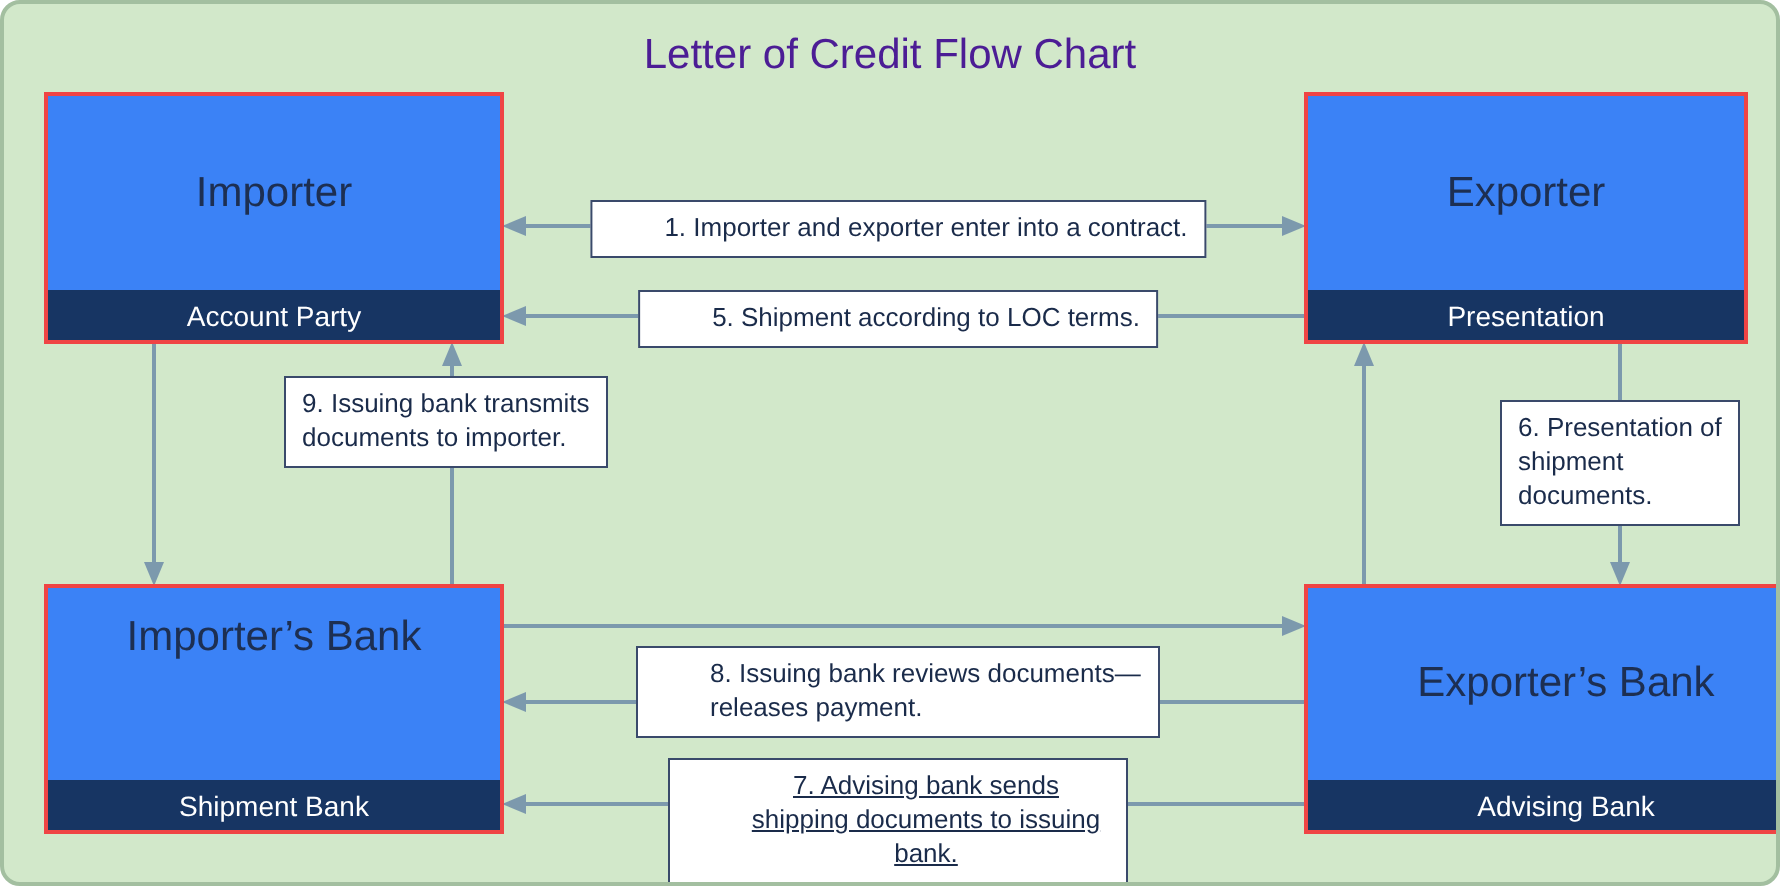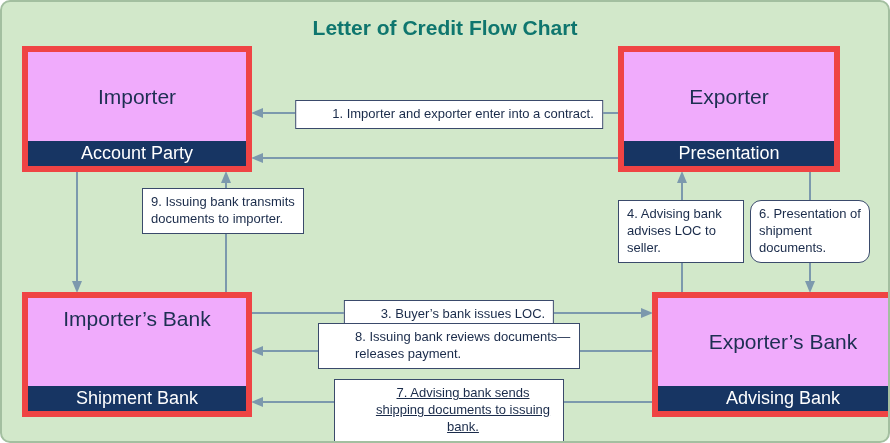--- a/index.html
+++ b/index.html
@@ -5,56 +5,56 @@
   * { margin:0; padding:0; box-sizing:border-box; }
   html,body { background:#ffffff; font-family:"Liberation Sans", sans-serif; }
   .canvas{
     position:relative; width:890px; height:443px;
     background:#d2e8ca;
     border:2px solid #a3bfa0; border-radius:10px;
     overflow:hidden;
   }
   .chart-title{
     position:absolute; top:14px; left:0; width:100%;
-    text-align:center; font-size:21px; color:#0f766e;font-weight:bold;
+    text-align:center; font-size:21px; color:#4c1d95;
   }
   .arrow-layer{ position:absolute; top:0; left:0; }
   .node{
-    position:absolute; background:#f0abfc;
-    border:6px solid #ef4444;
+    position:absolute; background:#3b82f6;
+    border:2px solid #ef4444;
     display:flex; flex-direction:column;
   }
   .node-main{
     flex:1; display:flex; align-items:center; justify-content:center;
     font-size:21px; color:#1d2f52;
   }
   .node-role{
-    height:25px; background:#173563; color:#ffffff; font-size:18px;
+    height:25px; background:#173563; color:#ffffff; font-size:14px;
     display:flex; align-items:center; justify-content:center;
   }
   #node-importer      { left:20px;  top:44px;  width:230px; height:126px; }
-  #node-exporter      { left:616px; top:44px;  width:222px; height:126px; }
+  #node-exporter      { left:650px; top:44px;  width:222px; height:126px; }
   #node-importer-bank { left:20px;  top:290px; width:230px; height:125px;gap:47px; }
   #node-exporter-bank { left:650px; top:290px; width:262px; height:125px; }
 
   .step-label{
     position:absolute; background:#ffffff;
     border:1px solid #3a4a6b; color:#1a2b4a;
     font-size:13px; line-height:1.3; padding:5px 8px;
   }
   .h-center{ left:447px; transform:translateX(-50%);padding-left:36px; }
   #step-1 { top:98px;  white-space:nowrap; }
   #step-5 { top:143px; white-space:nowrap; }
   #step-3 { top:298px; white-space:nowrap; }
   #step-8 { top:321px; width:262px; text-align:left; }
   #step-7 { top:377px; width:230px; text-align:center;text-decoration:underline; }
   #step-2 { left:18px;  top:198px; width:113px; }
   #step-9 { left:140px; top:186px; width:162px; }
   #step-4 { left:616px; top:198px; width:126px; }
-  #step-6 { left:748px; top:198px; width:120px;border-radius:11px; }
+  #step-6 { left:748px; top:198px; width:120px; }
 </style>
 </head>
 <body>
 
 <div class="canvas">
 
   <svg class="arrow-layer" width="890" height="443" viewBox="0 0 890 443">
 
     <g>
       <line x1="252" y1="111" x2="648" y2="111" stroke="#7c99ad" stroke-width="2"></line>
@@ -119,20 +119,19 @@
     <div class="node-main">Importer’s Bank</div>
     <div class="node-role">Shipment Bank</div>
   </div>
 
   <div class="node" id="node-exporter-bank">
     <div class="node-main">Exporter’s Bank</div>
     <div class="node-role">Advising Bank</div>
   </div>
 
   <div class="step-label h-center" id="step-1">1. Importer and exporter enter into a contract.</div>
+  <div class="step-label h-center" id="step-5">5. Shipment according to LOC terms.</div>
   <div class="step-label" id="step-9">9. Issuing bank transmits documents to importer.</div>
-  <div class="step-label" id="step-4">4. Advising bank advises LOC to seller.</div>
   <div class="step-label" id="step-6">6. Presentation of shipment documents.</div>
-  <div class="step-label h-center" id="step-3">3. Buyer’s bank issues LOC.</div>
   <div class="step-label h-center" id="step-8">8. Issuing bank reviews documents—releases payment.</div>
   <div class="step-label h-center" id="step-7">7. Advising bank sends shipping documents to issuing bank.</div>
 
 </div>
 
 </body></html>

